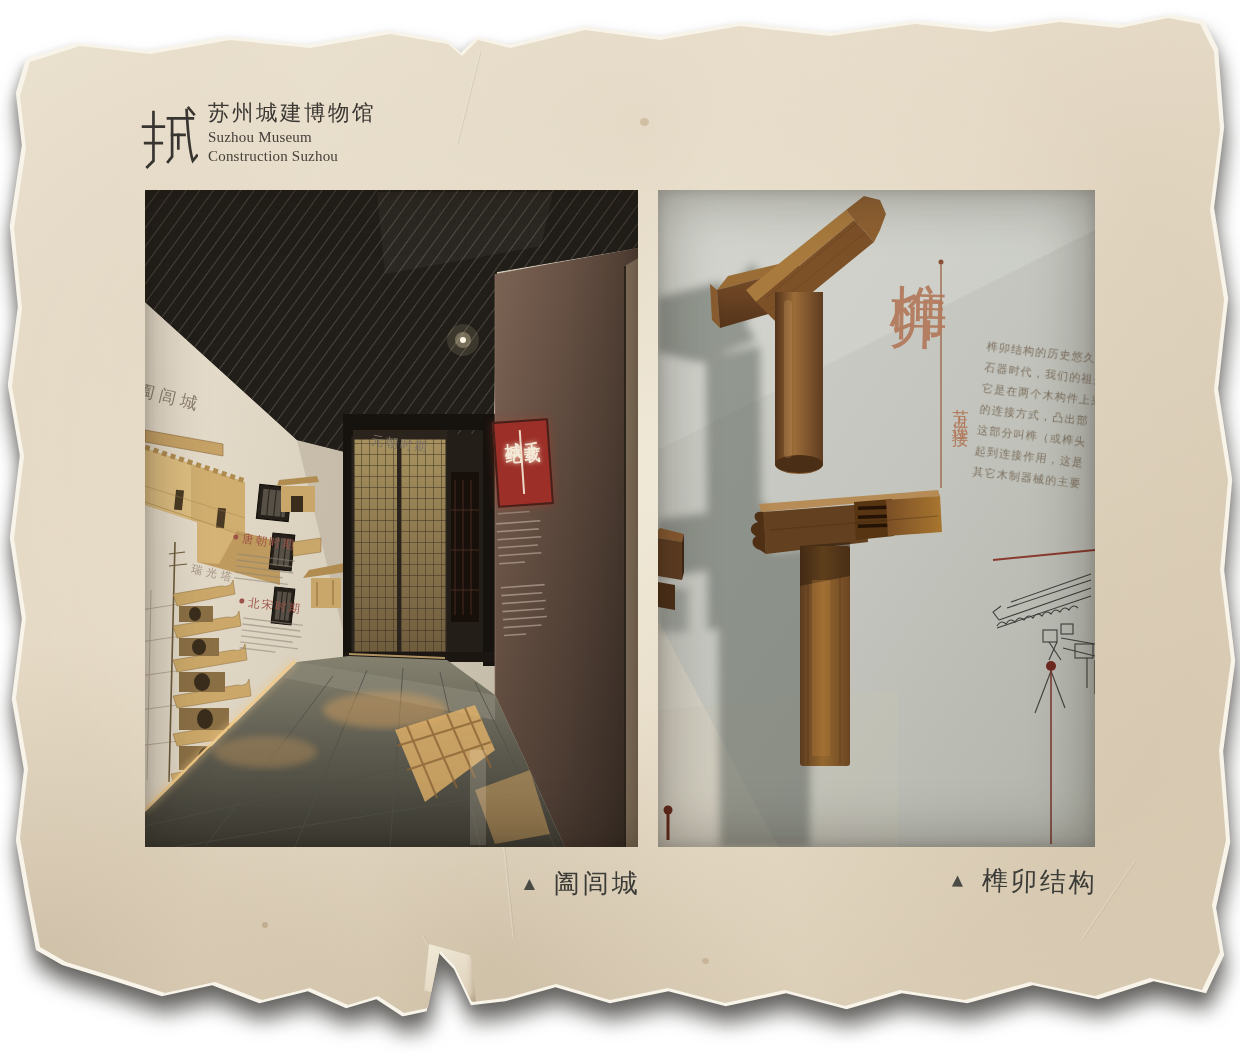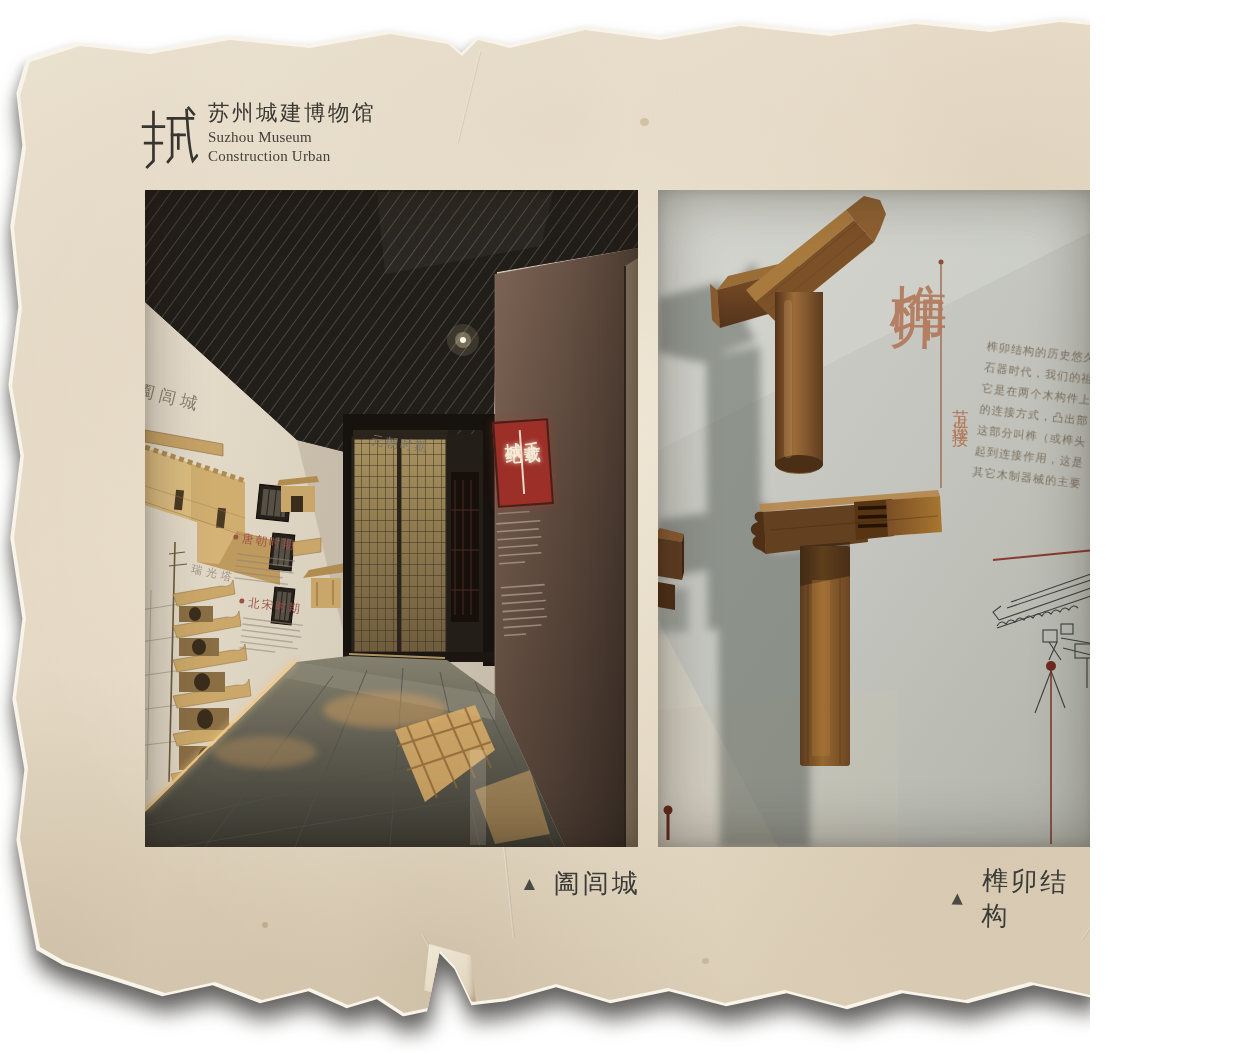--- a/index.html
+++ b/index.html
@@ -1,16 +1,16 @@
 <!DOCTYPE html>
 <html><head>
 <meta charset="utf-8">
 <style>
   html,body{margin:0;padding:0;background:#ffffff;}
-  .stage{position:relative;width:1090px;height:1053px;background:#ffffff;overflow:hidden;
+  .stage{position:relative;width:1240px;height:1053px;background:#ffffff;overflow:hidden;
          font-family:"Liberation Sans",sans-serif;}
   .paper-wrap{position:absolute;inset:0;
     filter:drop-shadow(2px 16px 10px rgba(15,12,8,.55)) drop-shadow(-2px 5px 5px rgba(15,12,8,.2));}
   .torn{clip-path:polygon(30px 62px,80px 46px,150px 54px,230px 40px,310px 48px,390px 34px,448px 44px,462px 56px,478px 40px,510px 48px,585px 30px,660px 40px,740px 26px,830px 36px,915px 24px,990px 32px,1060px 22px,1120px 28px,1168px 18px,1200px 24px,1214px 52px,1220px 130px,1210px 210px,1224px 300px,1214px 390px,1228px 480px,1220px 570px,1231px 660px,1219px 750px,1226px 840px,1212px 905px,1220px 952px,1202px 990px,1150px 978px,1095px 996px,1030px 982px,965px 1000px,900px 990px,845px 1006px,785px 990px,725px 1003px,668px 988px,610px 1000px,556px 984px,506px 998px,472px 1002px,455px 966px,440px 950px,428px 1008px,404px 1013px,378px 996px,348px 1005px,310px 988px,262px 1000px,215px 982px,165px 993px,112px 976px,66px 962px,40px 947px,30px 895px,20px 838px,28px 768px,16px 698px,26px 618px,14px 538px,24px 456px,12px 386px,22px 308px,14px 228px,26px 148px,20px 96px);}
   .paper-under{position:absolute;inset:0;background:#f8f4e9;transform:scale(1.007);}
   .paper{position:absolute;inset:0;
     background:
       radial-gradient(circle at 18% 28%,rgba(120,90,50,.07),transparent 40%),
       radial-gradient(circle at 85% 60%,rgba(120,90,50,.10),transparent 35%),
       radial-gradient(circle at 52% 12%,rgba(130,100,60,.08),transparent 30%),
@@ -100,21 +100,21 @@
             <path d="M31,15 V52 L27,57"></path>
             <path d="M31,31 H43"></path>
             <path d="M37,31 V44"></path>
             <path d="M45,7 C46,25 47,44 51,56 L55,51"></path>
             <path d="M47,5 L52,11"></path>
           </g>
         </svg>
         <div class="logo-text">
           <div class="logo-cn">苏州城建博物馆</div>
           <div class="logo-en">Suzhou Museum</div>
-          <div class="logo-en">Construction Urban</div>
+          <div class="logo-en">Construction Suzhou</div>
         </div>
       </div>
 
       <div class="photo photo-left">
         <svg viewBox="0 0 493 657">
           <defs>
             <linearGradient id="wallG" x1="0" y1="0" x2="1" y2="0.3">
               <stop offset="0" stop-color="#e9e0cf"></stop>
                 <stop offset="0.55" stop-color="#d9cfbd"></stop>
                 <stop offset="1" stop-color="#bdb3a1"></stop>

